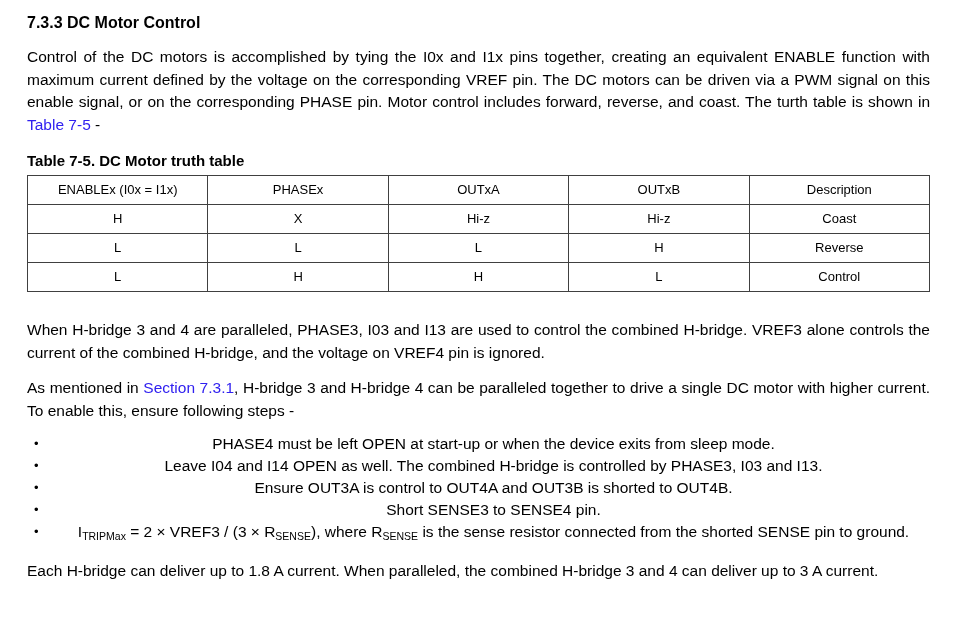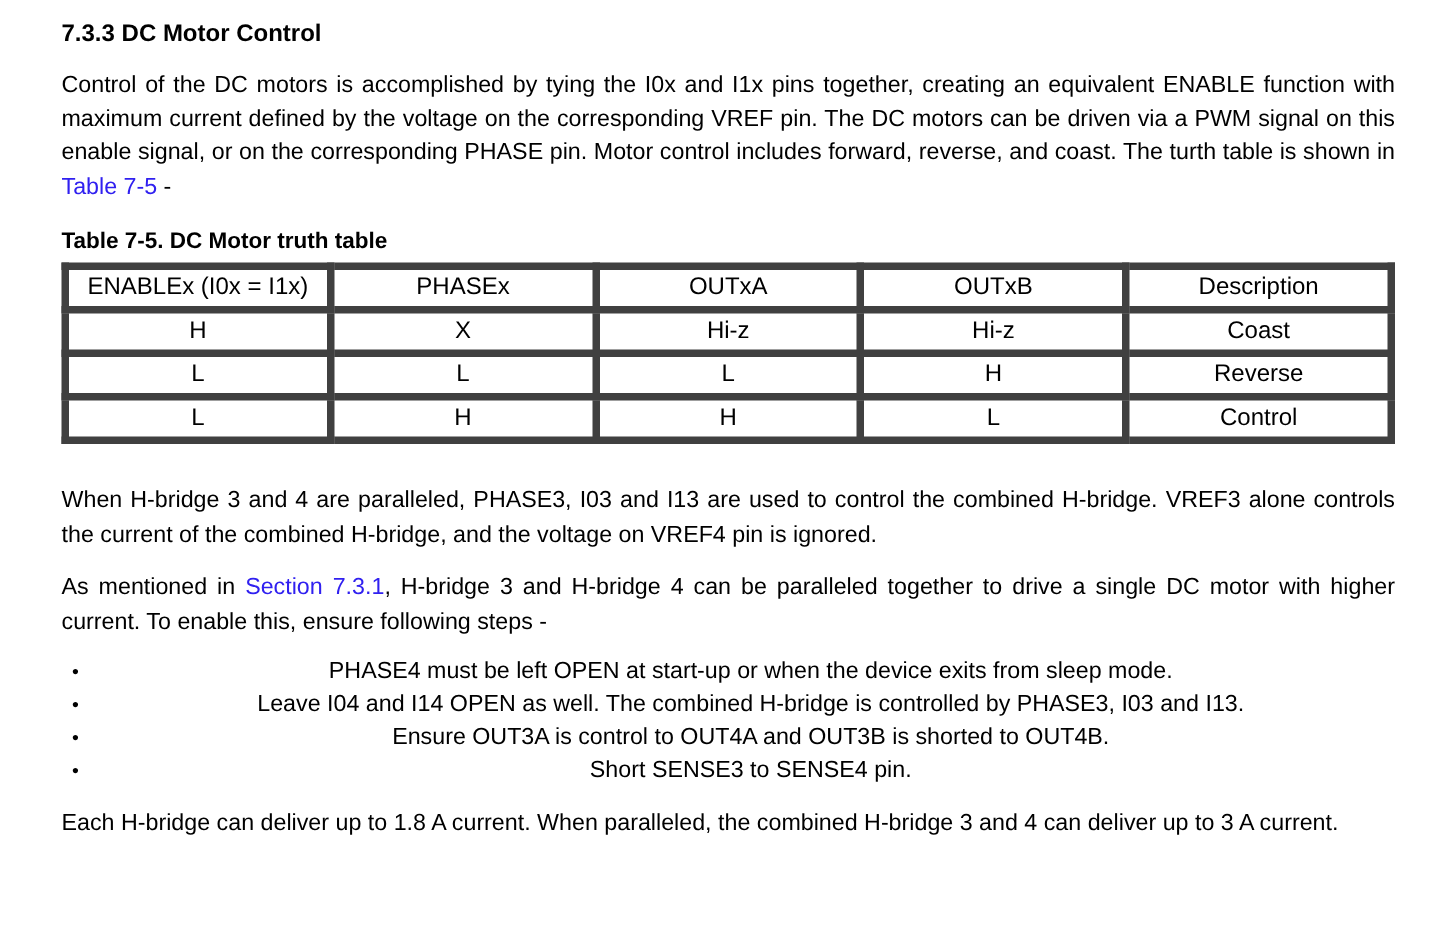--- a/index.html
+++ b/index.html
@@ -7,21 +7,21 @@
   html, body { margin: 0; padding: 0; }
   body {
     width: 960px; height: 624px;
     background: #ffffff;
     color: #000000;
     font-family: "Liberation Sans", sans-serif;
     font-size: 15.5px;
     line-height: 22.5px;
     overflow: hidden;
   }
-  .page { padding: 0 30px 0 41px; }
+  .page { padding: 0 30px 0 27px; }
   .heading {
     font-size: 16px;
     font-weight: bold;
     margin: 13px 0 0 0;
     line-height: 20px;
   }
   .para {
     margin: 13px 0 0 0;
     text-align: justify;
   }
@@ -38,23 +38,23 @@
     text-align: left;
     line-height: 18px;
   }
   table.truth-table {
     margin-top: 5px;
     width: 100%;
     border-collapse: collapse;
     table-layout: fixed;
   }
   table.truth-table th, table.truth-table td {
-    border: 5px solid #404040;
+    border: 1px solid #404040;
     height: 29px;
-    font-size: 16px;
+    font-size: 13px;
     font-weight: normal;
     text-align: center;
     vertical-align: middle;
     padding: 0 4px;
   }
   ul.bullets {
     list-style: none;
     margin: 11px 0 0 0;
     padding: 0;
   }
@@ -124,17 +124,18 @@
 
   <p class="para after-table">When H-bridge 3 and 4 are paralleled, PHASE3, I03 and I13 are used to control the combined H-bridge. VREF3 alone controls the current of the combined H-bridge, and the voltage on VREF4 pin is ignored.</p>
 
   <p class="para"><span>As mentioned in </span><a class="link">Section 7.3.1</a><span>, H-bridge 3 and H-bridge 4 can be paralleled together to drive a single DC motor with higher current. To enable this, ensure following steps -</span></p>
 
   <ul class="bullets">
     <li><span>PHASE4 must be left OPEN at start-up or when the device exits from sleep mode.</span></li>
     <li><span>Leave I04 and I14 OPEN as well. The combined H-bridge is controlled by PHASE3, I03 and I13.</span></li>
     <li><span>Ensure OUT3A is control to OUT4A and OUT3B is shorted to OUT4B.</span></li>
     <li><span>Short SENSE3 to SENSE4 pin.</span></li>
+    <li><span>I</span><span class="sub">TRIPMax</span><span> = 2 × VREF3 / (3 × R</span><span class="sub">SENSE</span><span>), where R</span><span class="sub">SENSE</span><span> is the sense resistor connected from the shorted SENSE pin to ground.</span></li>
   </ul>
 
   <p class="para">Each H-bridge can deliver up to 1.8 A current. When paralleled, the combined H-bridge 3 and 4 can deliver up to 3 A current.</p>
 
 </div>
 
 </body></html>

